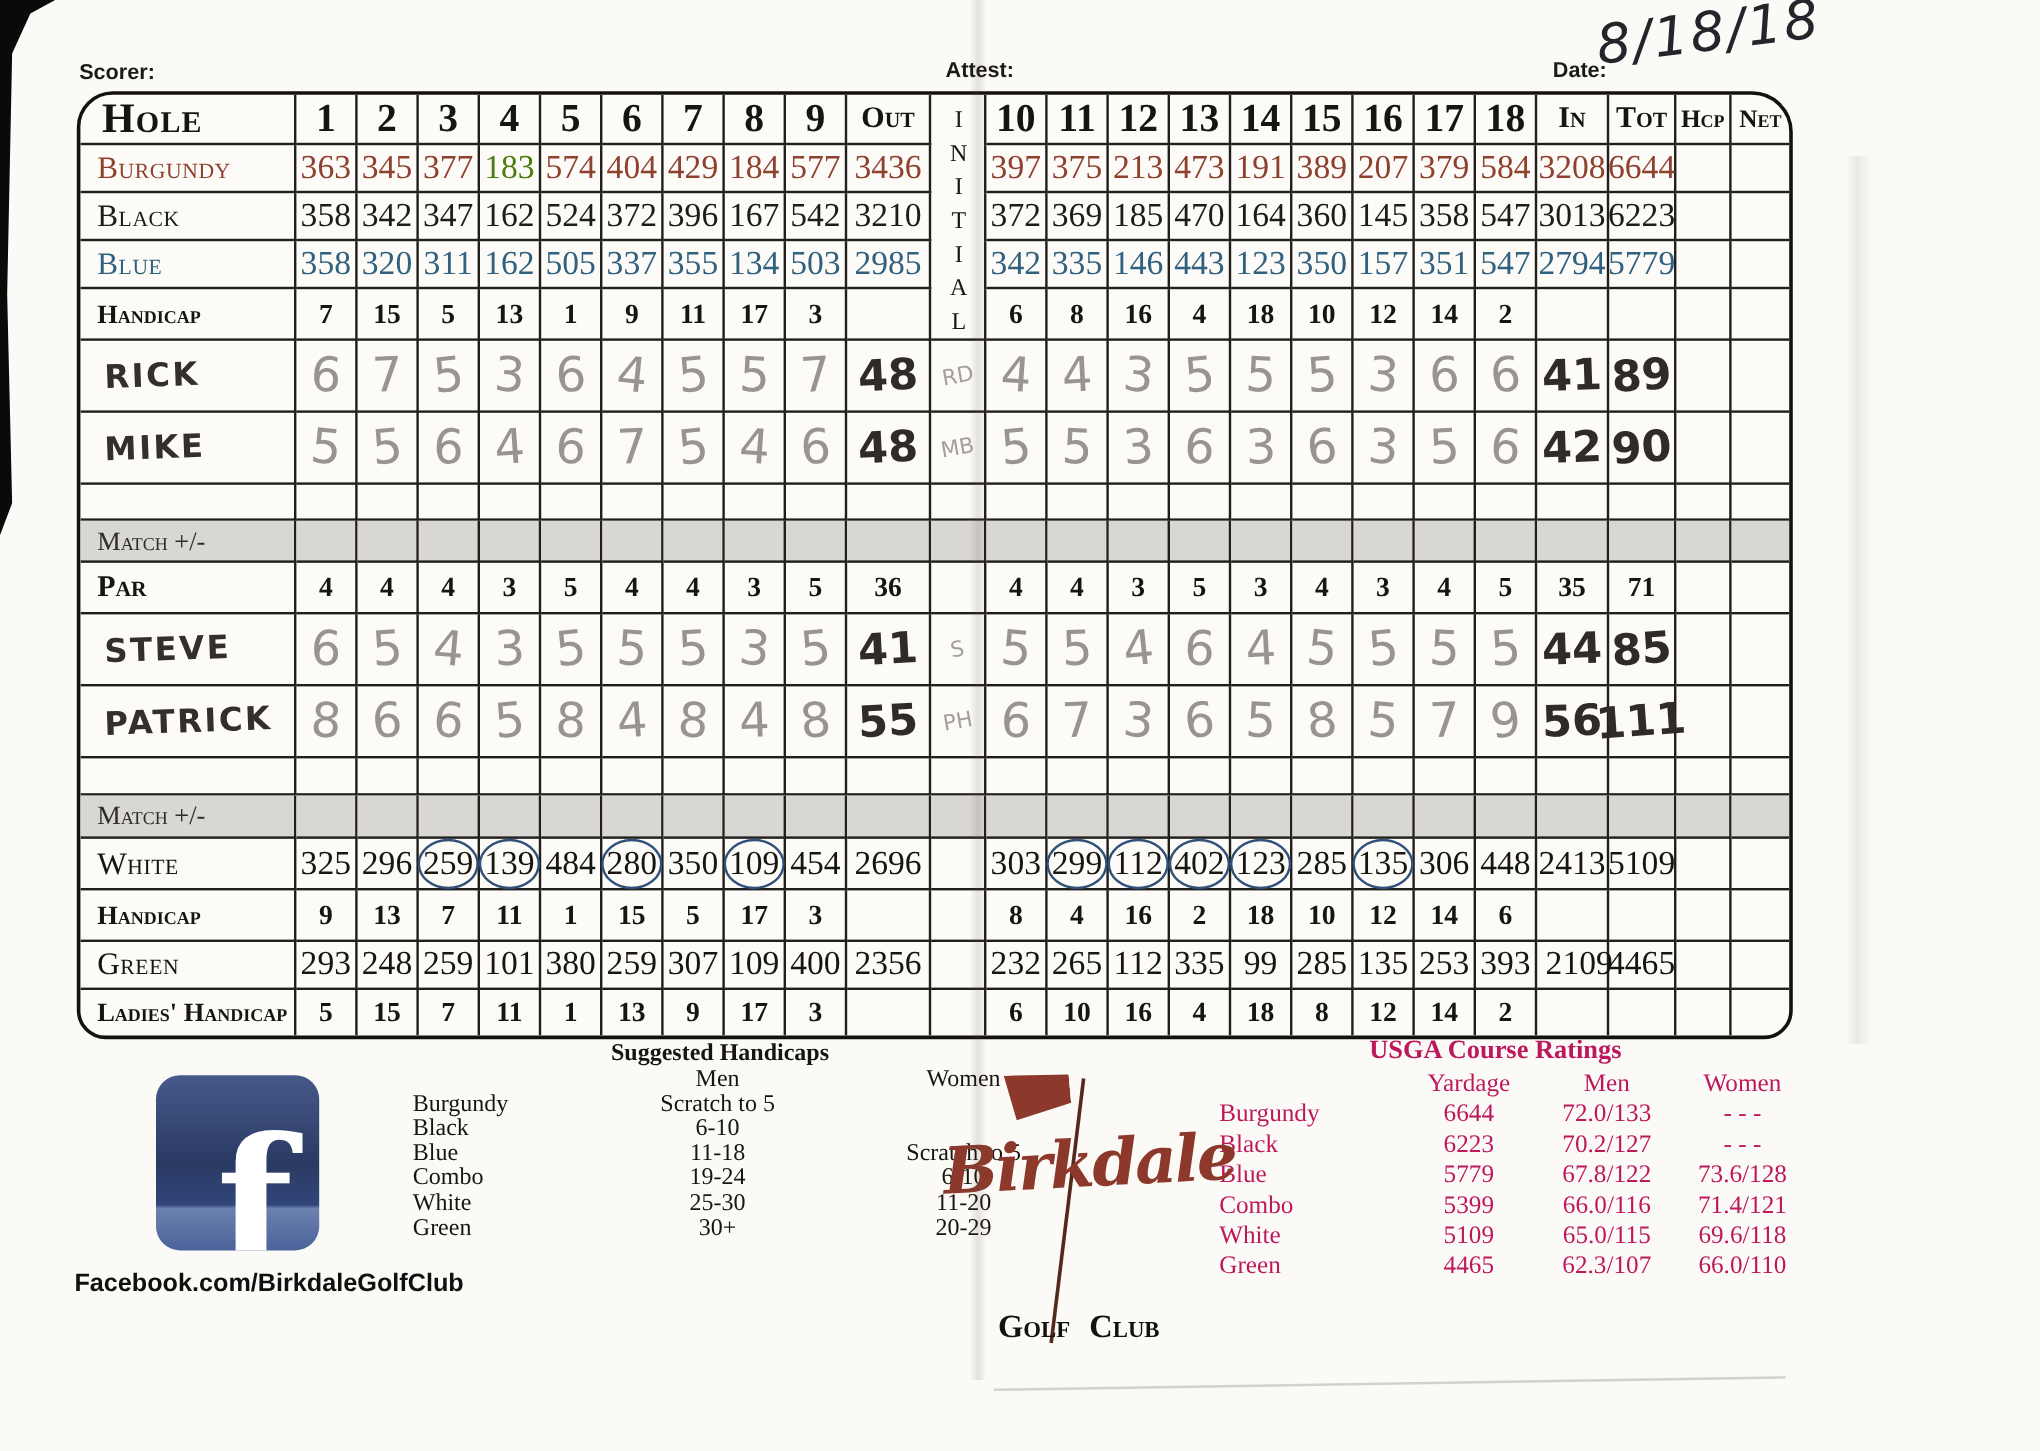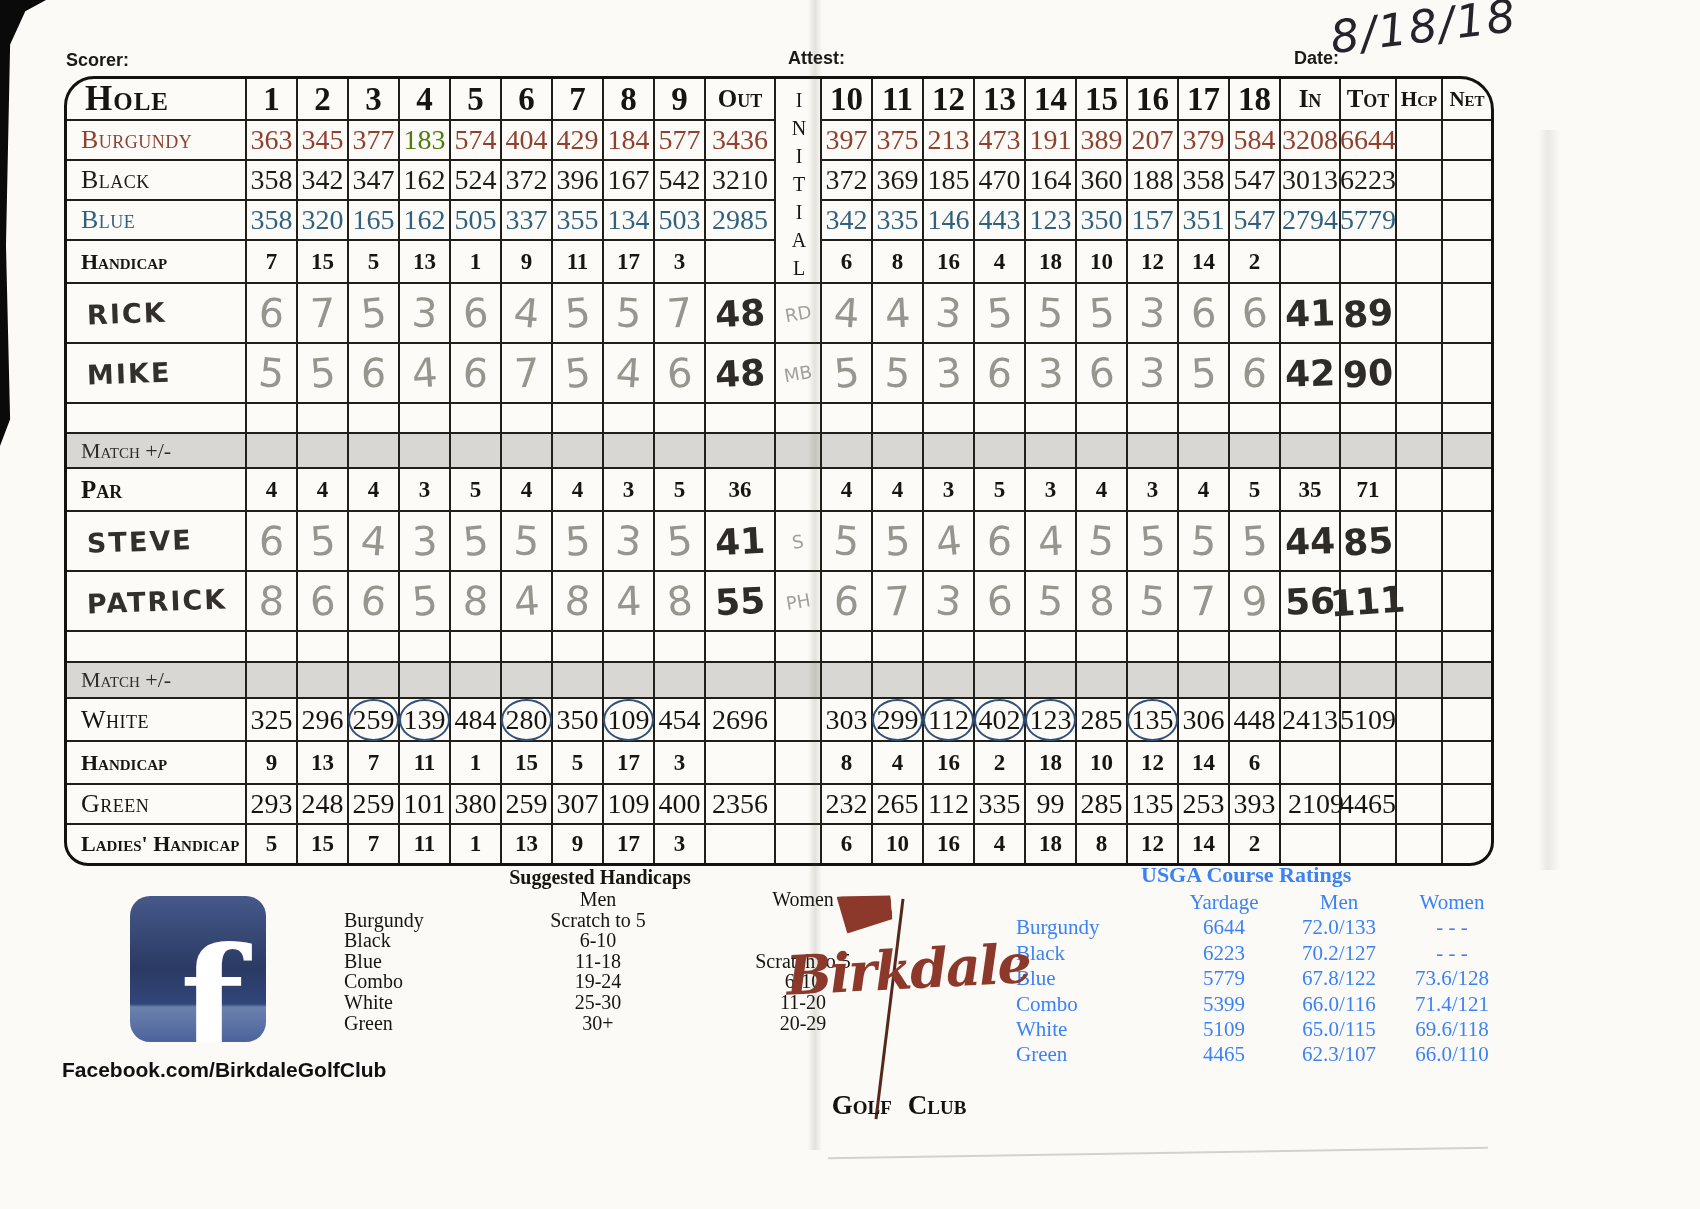--- a/index.html
+++ b/index.html
@@ -78,21 +78,21 @@
 
   .logo-script{position:absolute;left:786px;top:938px;width:224px;text-align:center;font-family:"DejaVu Serif",serif;
                font-style:italic;font-weight:bold;font-size:54px;color:#8c392c;transform:rotate(-3deg);
                z-index:3;letter-spacing:-2px;}
   .logo-sub{position:absolute;left:796px;top:1090px;width:206px;display:flex;justify-content:center;gap:16px;
             font-variant:small-caps;font-weight:bold;font-size:27px;color:#141210;z-index:3;}
   .flagpole{position:absolute;left:888px;top:898px;width:3px;height:222px;background:#55281e;transform:rotate(7deg);z-index:2;}
   .flag{position:absolute;left:838px;top:894px;width:54px;height:38px;background:#8c392c;
         clip-path:polygon(100% 10%,0 0,14% 100%,100% 72%);transform:rotate(-5deg);z-index:2;}
 
-  .usga{position:absolute;left:1008px;top:860px;width:500px;font-size:21px;color:#3b82f6;}
+  .usga{position:absolute;left:1008px;top:860px;width:500px;font-size:21px;color:#be185d;}
   .usga .title{margin-left:133px;font-weight:bold;font-size:22px;line-height:30px;}
   .usga .trow{display:grid;grid-template-columns:160px 112px 118px 108px;line-height:25.4px;}
   .usga .trow .c1{text-align:left;padding-left:8px;}
   .usga .trow .c2,.usga .trow .c3,.usga .trow .c4{text-align:center;}
 
   .sp{position:absolute;left:1440px;top:852px;font-size:10px;color:#555;font-family:"Liberation Sans",sans-serif;}
 </style>
 </head>
 <body>
 
@@ -296,21 +296,21 @@
       <div class="cell tee-num" style="height: 40px;">
         <span class="cv" style="color: rgb(30, 28, 25);">470</span>
       </div>
       <div class="cell tee-num" style="height: 40px;">
         <span class="cv" style="color: rgb(30, 28, 25);">164</span>
       </div>
       <div class="cell tee-num" style="height: 40px;">
         <span class="cv" style="color: rgb(30, 28, 25);">360</span>
       </div>
       <div class="cell tee-num" style="height: 40px;">
-        <span class="cv" style="color: rgb(30, 28, 25);">188</span>
+        <span class="cv" style="color: rgb(30, 28, 25);">145</span>
       </div>
       <div class="cell tee-num" style="height: 40px;">
         <span class="cv" style="color: rgb(30, 28, 25);">358</span>
       </div>
       <div class="cell tee-num" style="height: 40px;">
         <span class="cv" style="color: rgb(30, 28, 25);">547</span>
       </div>
       <div class="cell tee-num" style="height: 40px;">
         <span class="cv" style="color: rgb(30, 28, 25);">3013</span>
       </div>
@@ -322,21 +322,21 @@
       <div class="cell tee-lbl" style="height: 40px;">
         <span class="cv" style="color: rgb(48, 97, 127);">Blue</span>
       </div>
       <div class="cell tee-num" style="height: 40px;">
         <span class="cv" style="color: rgb(48, 97, 127);">358</span>
       </div>
       <div class="cell tee-num" style="height: 40px;">
         <span class="cv" style="color: rgb(48, 97, 127);">320</span>
       </div>
       <div class="cell tee-num" style="height: 40px;">
-        <span class="cv" style="color: rgb(48, 97, 127);">165</span>
+        <span class="cv" style="color: rgb(48, 97, 127);">311</span>
       </div>
       <div class="cell tee-num" style="height: 40px;">
         <span class="cv" style="color: rgb(48, 97, 127);">162</span>
       </div>
       <div class="cell tee-num" style="height: 40px;">
         <span class="cv" style="color: rgb(48, 97, 127);">505</span>
       </div>
       <div class="cell tee-num" style="height: 40px;">
         <span class="cv" style="color: rgb(48, 97, 127);">337</span>
       </div>

